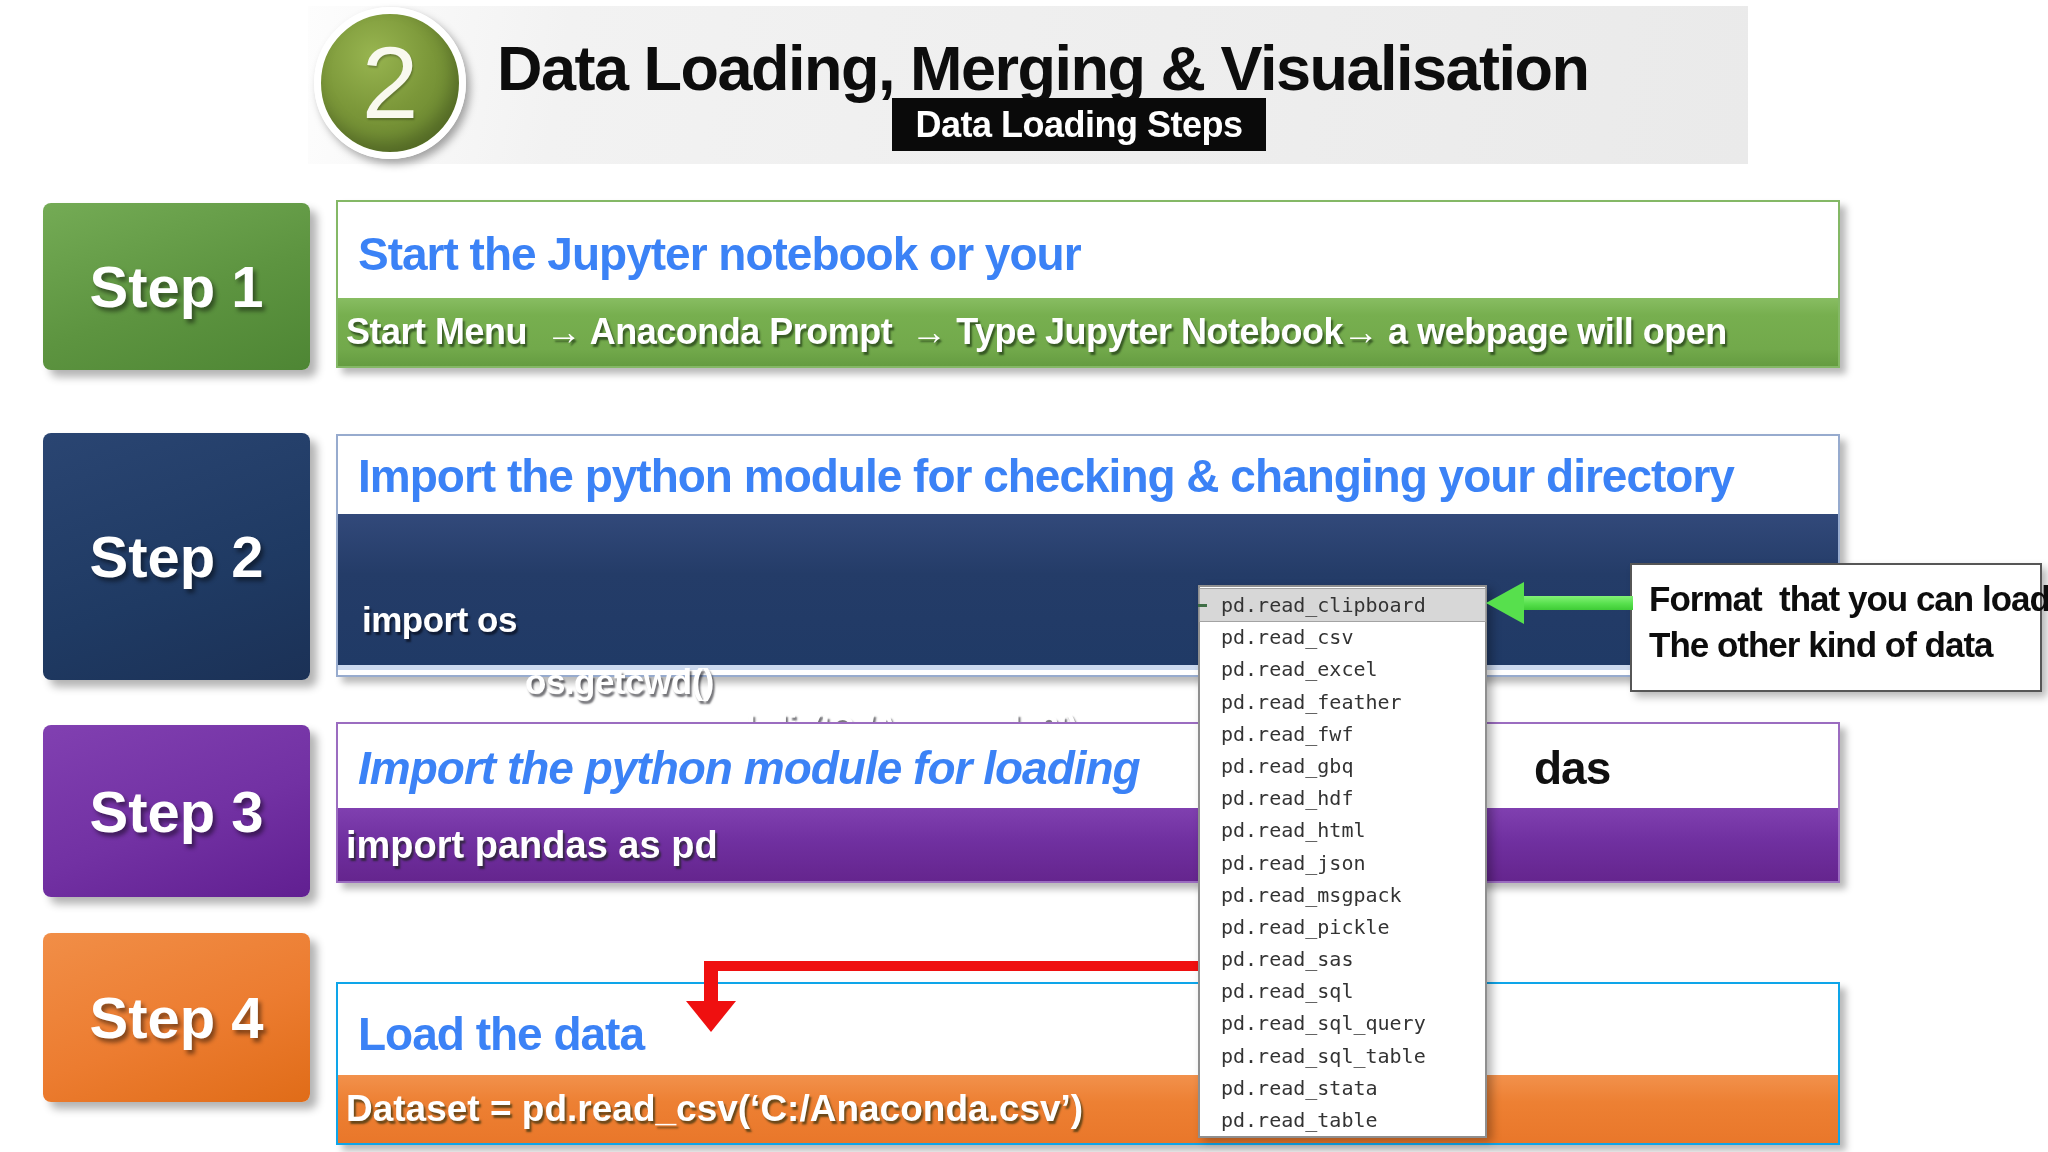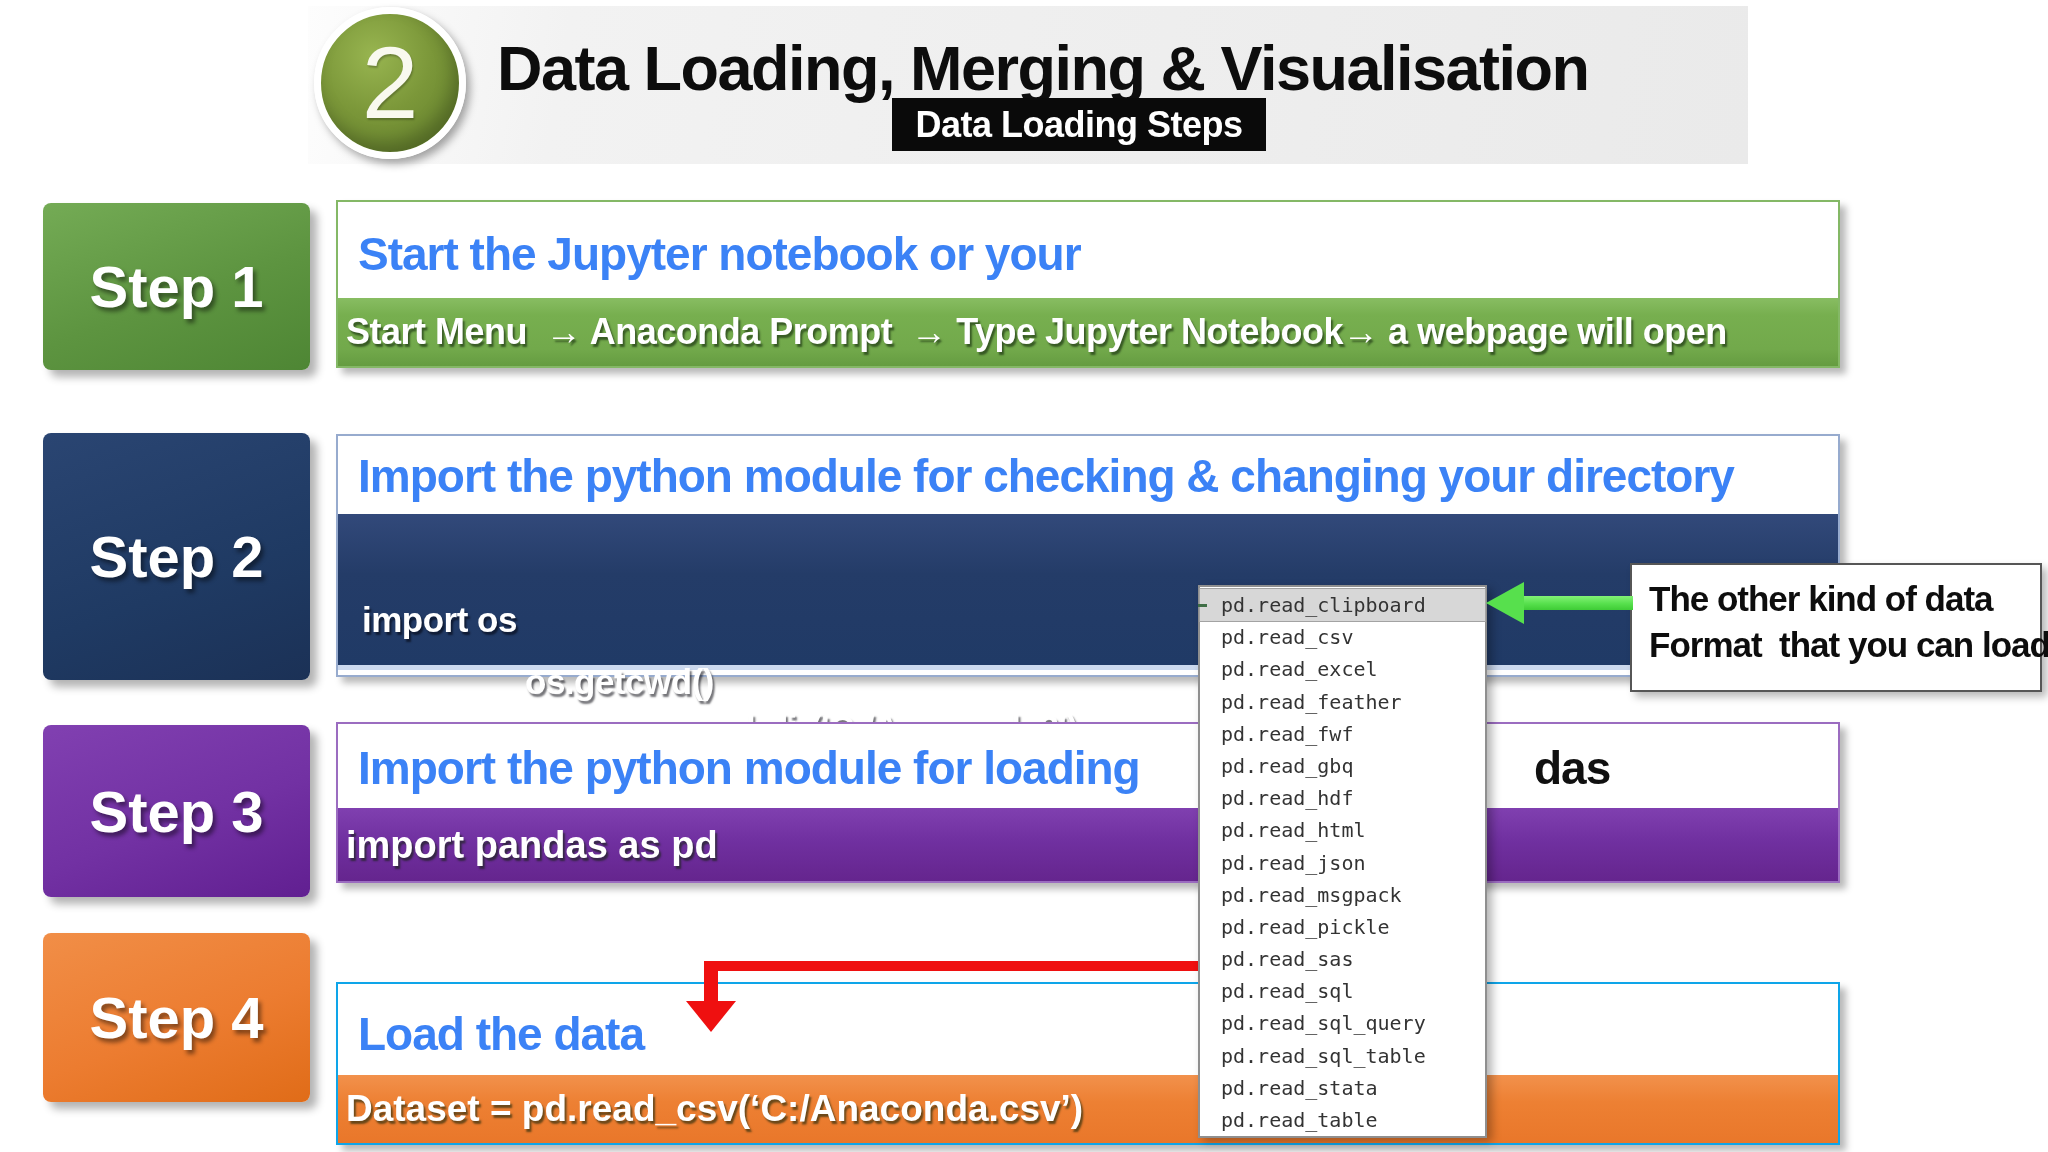--- a/index.html
+++ b/index.html
@@ -74,21 +74,21 @@
   .code-line {
     position:absolute; height:40px; display:flex; align-items:center;
     font-size:35px; font-weight:700; color:#ffffff; white-space:pre;
     text-shadow:2px 3px 2px rgba(0,0,10,.55); letter-spacing:-0.5px;
   }
   .code1 { left:24px;  top:86px; }
   .code2 { left:187px; top:148px; }
   .code3 { left:340px; top:194px; }
 
   .panel3 { top:722px; height:161px; border:2px solid #9b6cc0; }
-  .panel3 .p-title { top:8px; height:72px; }
+  .panel3 .p-title { top:8px; height:72px;font-style:italic; }
   .panel3 .title-frag { position:absolute; left:1196px; top:8px; height:72px; display:flex; align-items:center;
     font-size:46px; font-weight:700; color:#101010; letter-spacing:-1px; }
   .panel3 .color-bar { top:84px; height:73px; background:linear-gradient(180deg,#8040b0 0%,#7030a0 45%,#65258e 100%); }
   .panel3 .bar-text { font-size:38px; }
 
   .panel4 { top:982px; height:163px; border:2px solid #0ea5e9; }
   .panel4 .p-title { top:14px; height:72px; }
   .panel4 .color-bar { top:91px; height:68px; background:linear-gradient(180deg,#f2914c 0%,#ed8033 40%,#e9772a 100%); }
   .panel4 .bar-text { font-size:37px; }
 
@@ -217,17 +217,17 @@
       <div class="dd-item">pd.read_stata</div>
       <div class="dd-item">pd.read_table</div>
     </div>
 
   <div class="green-arrow">
     <div class="shaft"></div>
       <div class="head"></div>
   </div>
 
   <div class="callout">
+    <div class="callout-line">Format  that you can load</div>
     <div class="callout-line">The other kind of data</div>
-    <div class="callout-line">Format  that you can load</div>
   </div>
 
 </div>
 
 </body></html>

